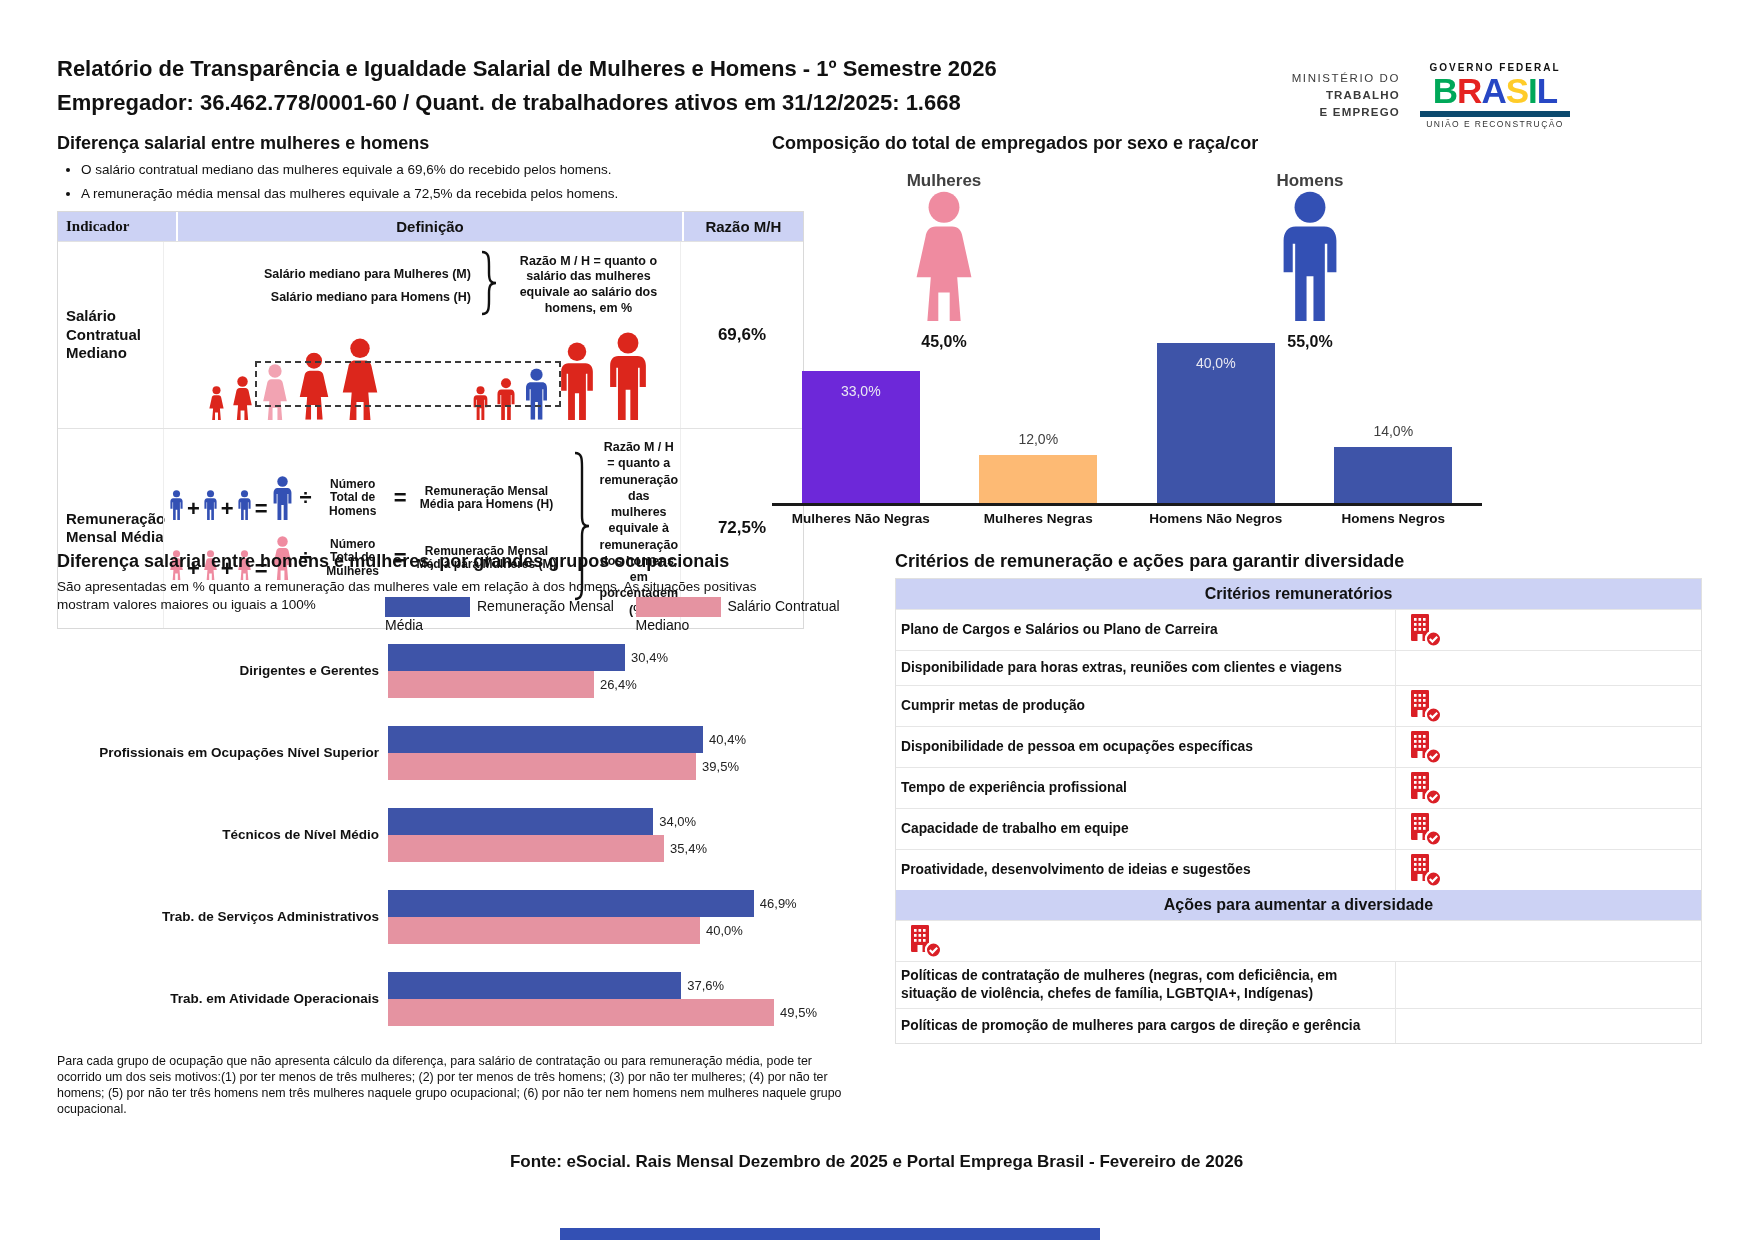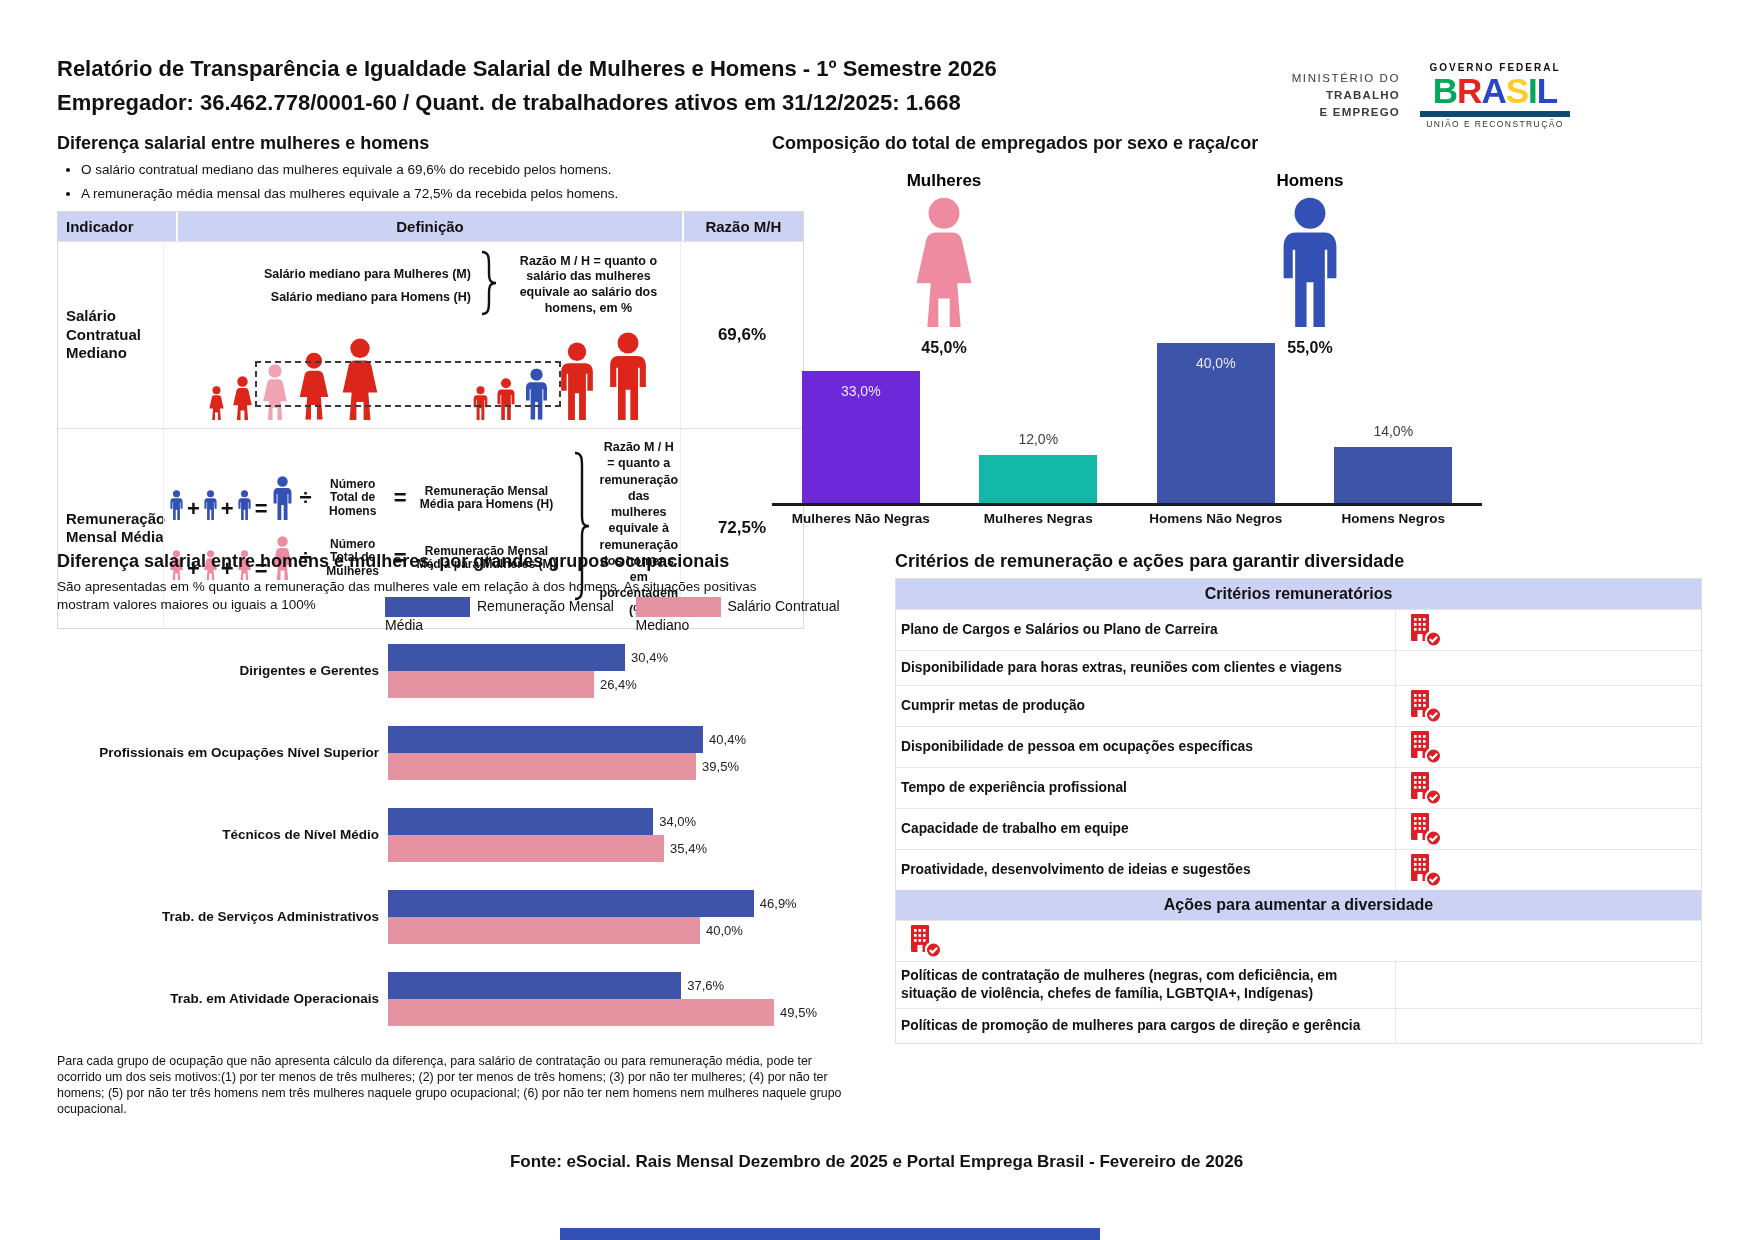--- a/index.html
+++ b/index.html
@@ -21,21 +21,21 @@
   .sec-title{font-size:18px;font-weight:bold;margin:0 0 6px 0;}
 
   
   .gap-sec{position:absolute;left:57px;top:133px;width:745px;}
   .bullets{margin:8px 0 10px 10px;padding-left:14px;font-size:13.5px;}
   .bullets li{margin-bottom:9px;}
   .ind-table{border:1px solid #d9d9d9;border-collapse:collapse;width:745px;margin-top:4px;}
   .ind-table .hrow{display:flex;background:#ccd2f4;font-weight:bold;font-size:15px;}
   .ind-table .hc{padding:6px 8px;box-sizing:border-box;border-right:2px solid #fff;}
   .ind-table .hc:last-child{border-right:none;}
-  .c-ind{width:123px;}  .c-def{width:518px;text-align:center;}  .c-rat{width:122px;text-align:center;}
+  .c-ind{width:123px;font-family:Liberation Serif, serif;}  .c-def{width:518px;text-align:center;}  .c-rat{width:122px;text-align:center;}
   .trow{display:flex;border-top:1px solid #e2e2e2;}
   .cell{box-sizing:border-box;padding:8px;}
   .ind-cell{width:105px;font-weight:bold;font-size:15px;display:flex;align-items:center;line-height:1.25;}
   .def-cell{width:518px;border-left:1px solid #eee;border-right:1px solid #eee;}
   .rat-cell{width:122px;font-weight:bold;font-size:17px;display:flex;align-items:center;justify-content:center;}
   .def-top{display:flex;align-items:center;gap:8px;margin-left:88px;}
   .def-lines{width:212px;text-align:right;font-weight:bold;font-size:12.5px;}
   .def-lines div{margin:9px 0;}
   .def-note{width:168px;text-align:center;font-weight:bold;font-size:12.5px;line-height:1.25;}
   .figs{position:relative;display:flex;align-items:flex-end;gap:4px;height:92px;margin:8px 0 0 35px;width:fit-content;}
@@ -46,21 +46,21 @@
   .eqrow{display:flex;align-items:center;gap:5px;}
   .eq-figs{display:flex;align-items:flex-end;gap:2px;}
   .op{font-size:22px;font-weight:bold;line-height:1;}
   .eq-div{width:72px;text-align:center;font-weight:bold;font-size:12px;line-height:1.15;}
   .eq-res{width:150px;text-align:center;font-weight:bold;font-size:12px;line-height:1.15;}
   .def-note2{width:158px;text-align:center;font-weight:bold;font-size:12.5px;line-height:1.3;}
 
   
   .comp-sec{position:absolute;left:772px;top:133px;width:900px;height:420px;}
   .person-block{position:absolute;width:200px;text-align:center;}
-  .pb-label{font-size:17px;font-weight:bold;color:#000000;margin-bottom:6px;}
+  .pb-label{font-size:17px;font-weight:bold;color:#404040;}
   .pb-pct{font-size:16px;font-weight:bold;margin-top:8px;}
   .comp-chart{position:absolute;left:0;top:210px;width:710px;height:160px;border-bottom:3px solid #1a1a1a;display:flex;}
   .comp-col{flex:1;display:flex;align-items:flex-end;justify-content:center;position:relative;}
   .comp-bar{width:118px;position:relative;}
   .comp-bar .val{position:absolute;width:100%;text-align:center;font-size:14px;}
   .comp-bar .val.inside{top:12px;color:#e9e9f2;}
   .comp-bar .val.above{top:-24px;color:#3f3f3f;}
   .comp-cats{position:absolute;left:0;top:378px;width:710px;display:flex;}
   .comp-cat{flex:1;text-align:center;font-size:13.5px;font-weight:bold;}
 
@@ -267,21 +267,21 @@
     <div class="pb-pct">55,0%</div>
   </div>
 
   <div class="comp-chart" id="comp-bars">
       <div class="comp-col">
         <div class="comp-bar" style="height: 132px; background: #6d28d9;">
           <span class="val inside">33,0%</span>
         </div>
       </div>
       <div class="comp-col">
-        <div class="comp-bar" style="height: 48px; background: #14b8a6;">
+        <div class="comp-bar" style="height: 48px; background: #fdba74;">
           <span class="val above">12,0%</span>
         </div>
       </div>
       <div class="comp-col">
         <div class="comp-bar" style="height: 160px; background: rgb(62, 84, 168);">
           <span class="val inside">40,0%</span>
         </div>
       </div>
       <div class="comp-col">
         <div class="comp-bar" style="height: 56px; background: rgb(62, 84, 168);">

